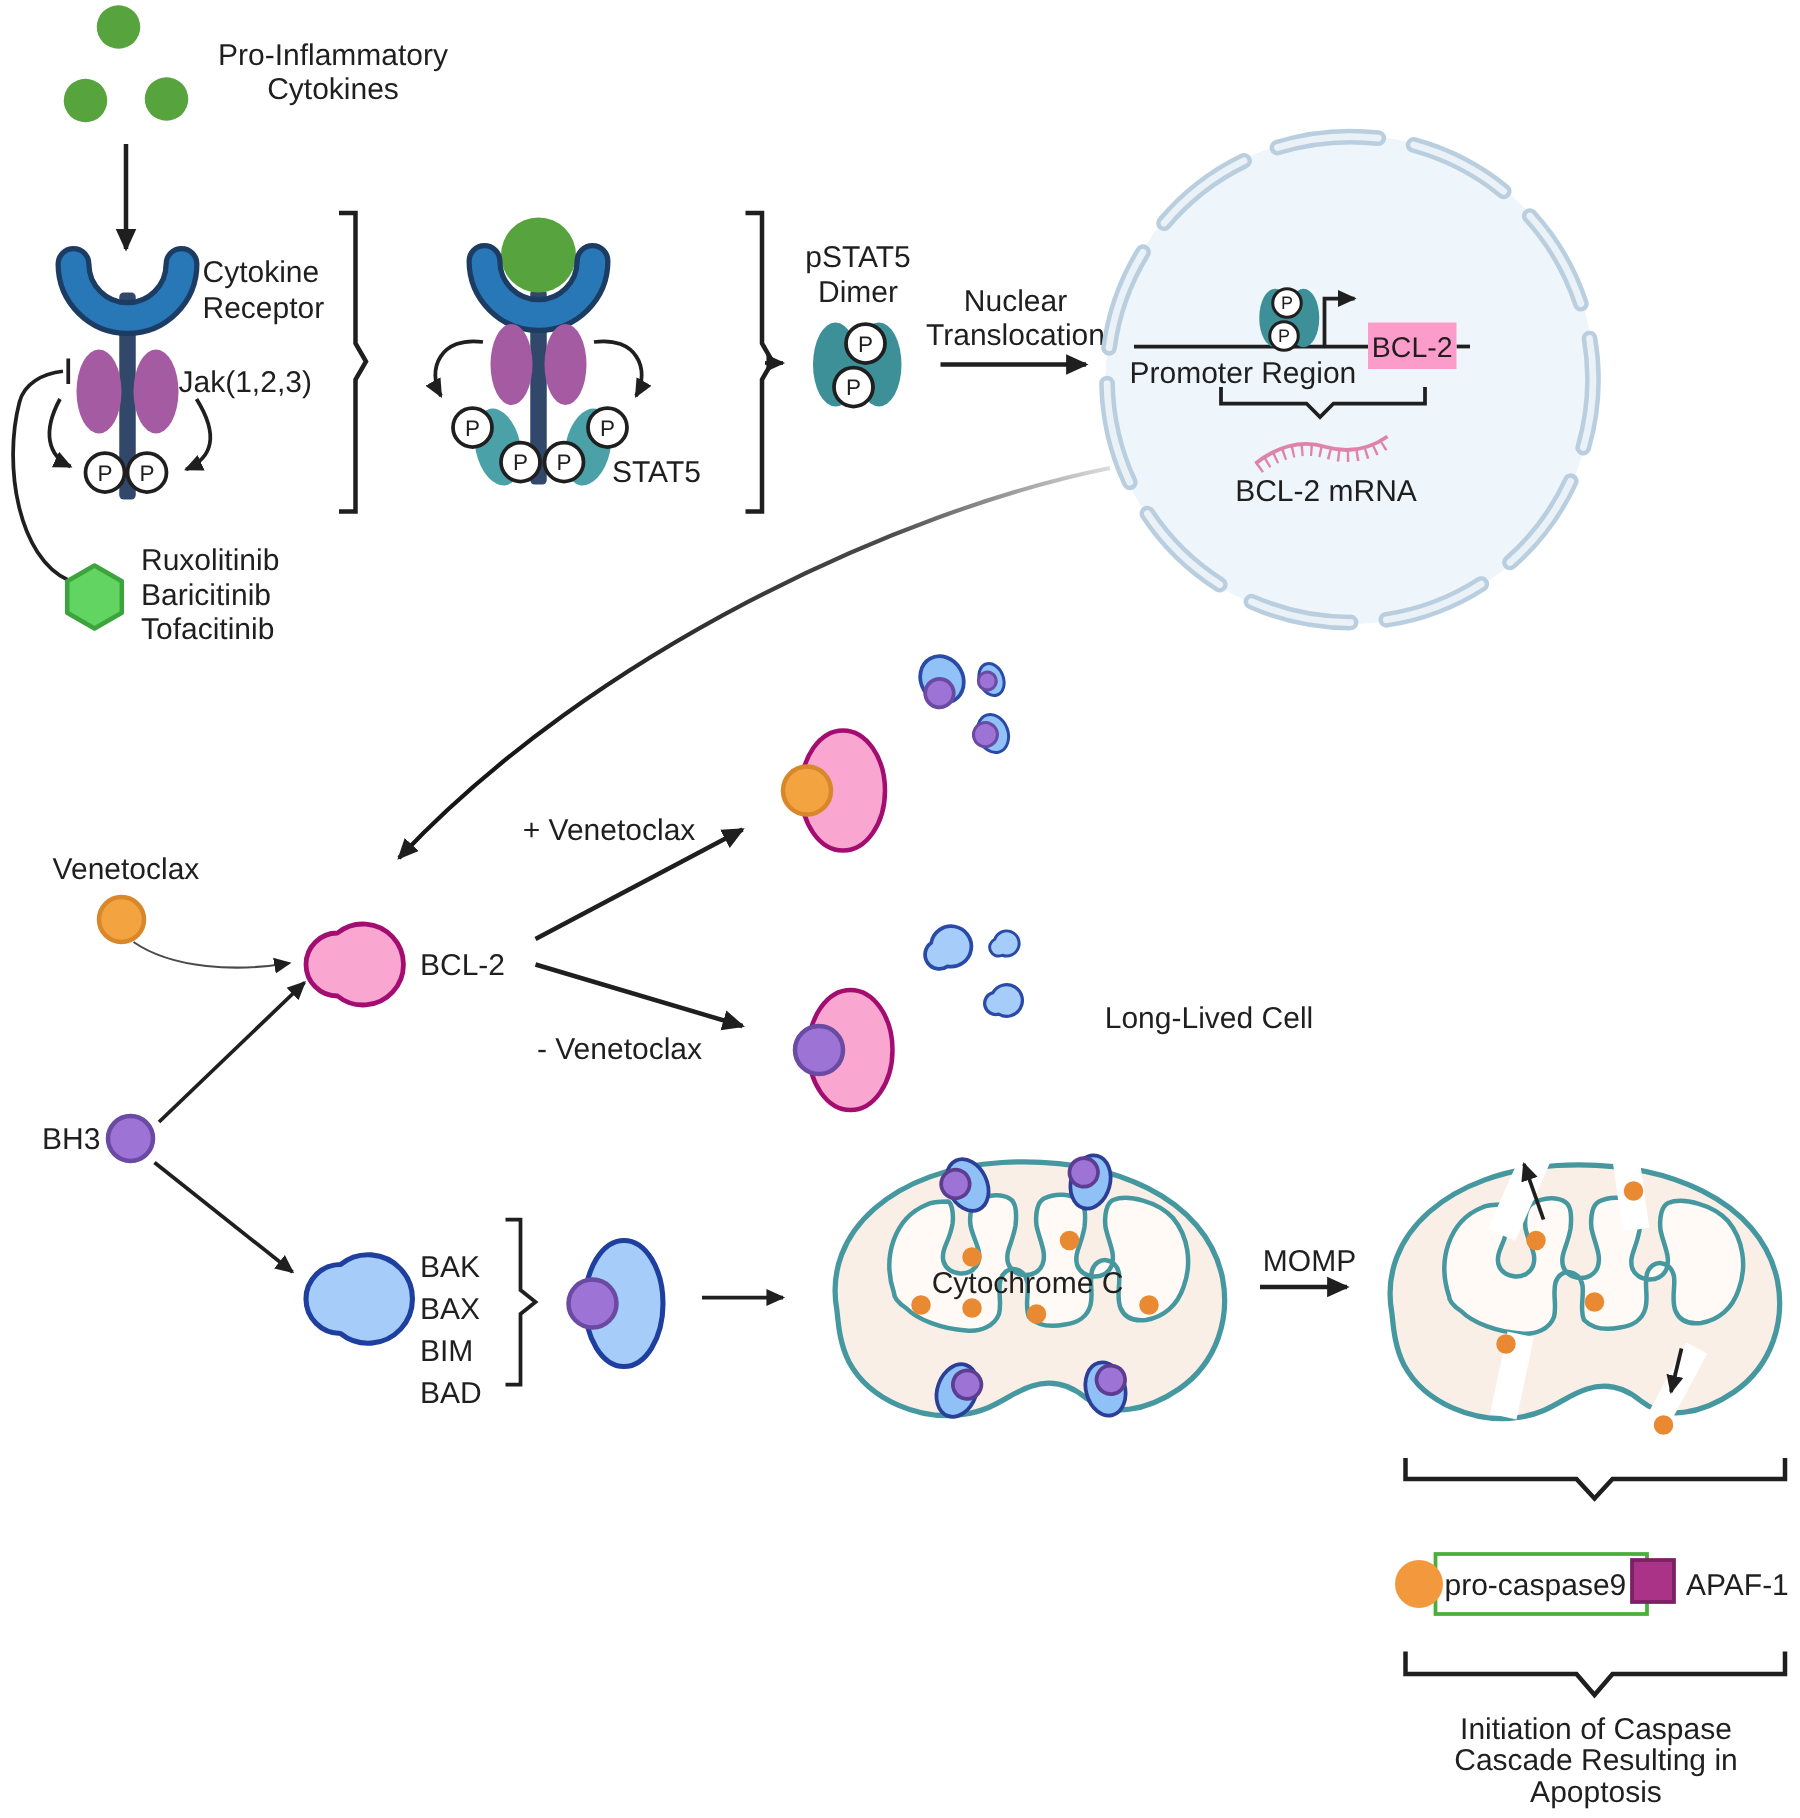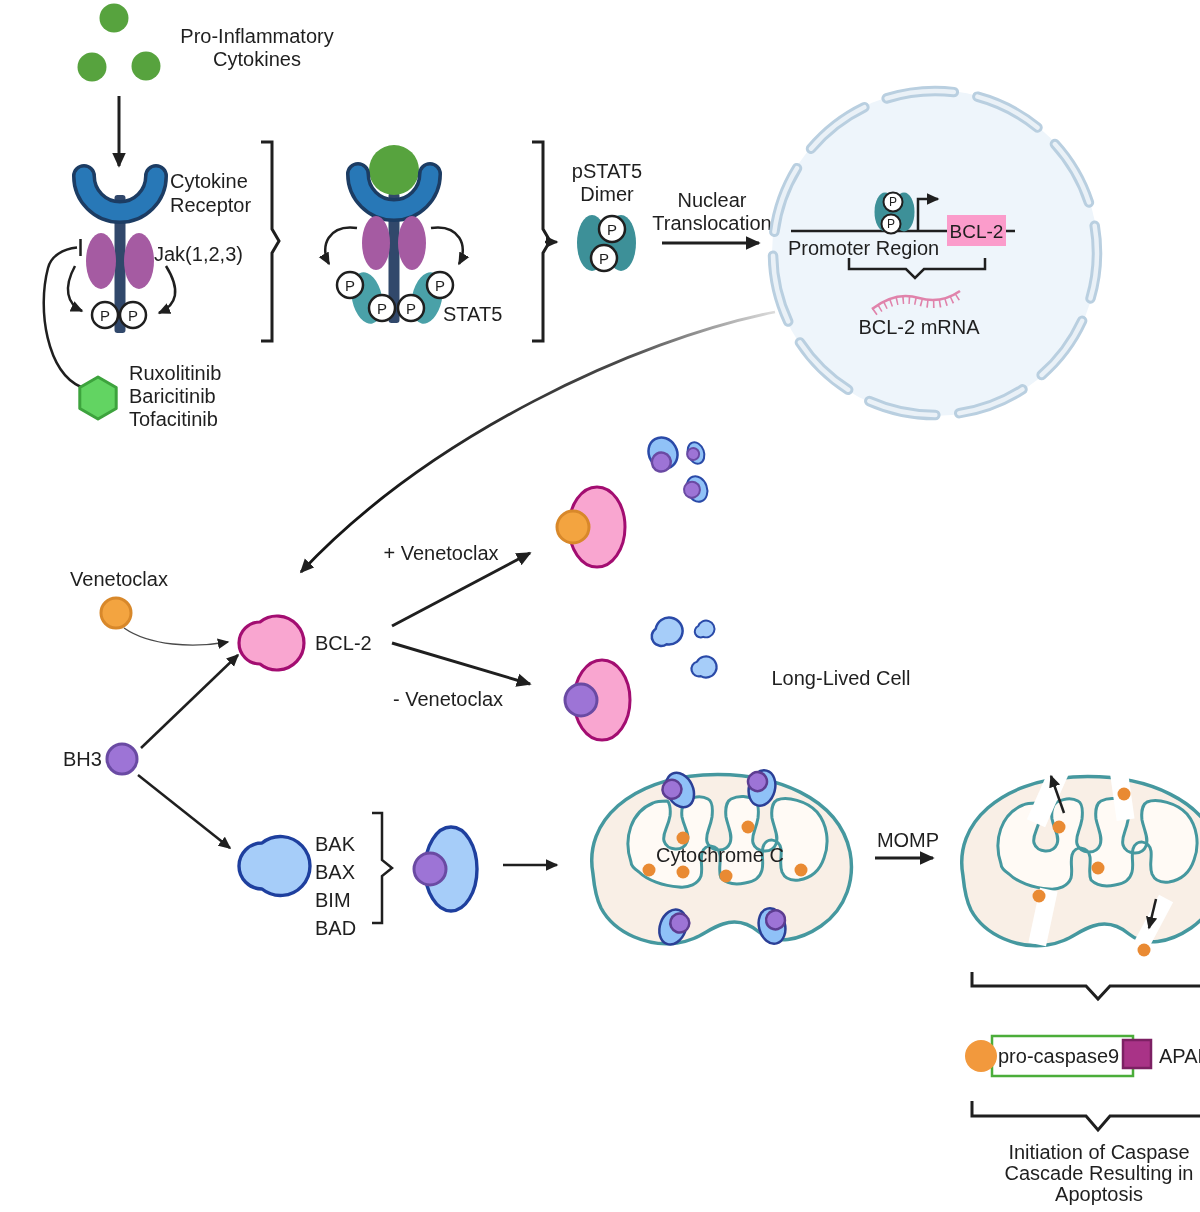--- a/index.html
+++ b/index.html
@@ -1,16 +1,16 @@
 <!DOCTYPE html>
 <html><head>
 <meta charset="utf-8">
 <style>
   html,body{margin:0;padding:0;background:#ffffff;}
-  .stage{width:960px;height:1212px;position:relative;background:#fff;margin-left:35px;}
+  .stage{width:960px;height:1212px;position:relative;background:#fff;}
   svg{display:block;}
   text{font-family:"Liberation Sans", sans-serif;fill:#1f1f1f;}
   .t20{font-size:20px;}
   .t19{font-size:19px;}
   .tp{font-size:15px;}
   .tps{font-size:12px;}
 </style>
 </head>
 <body>
 

